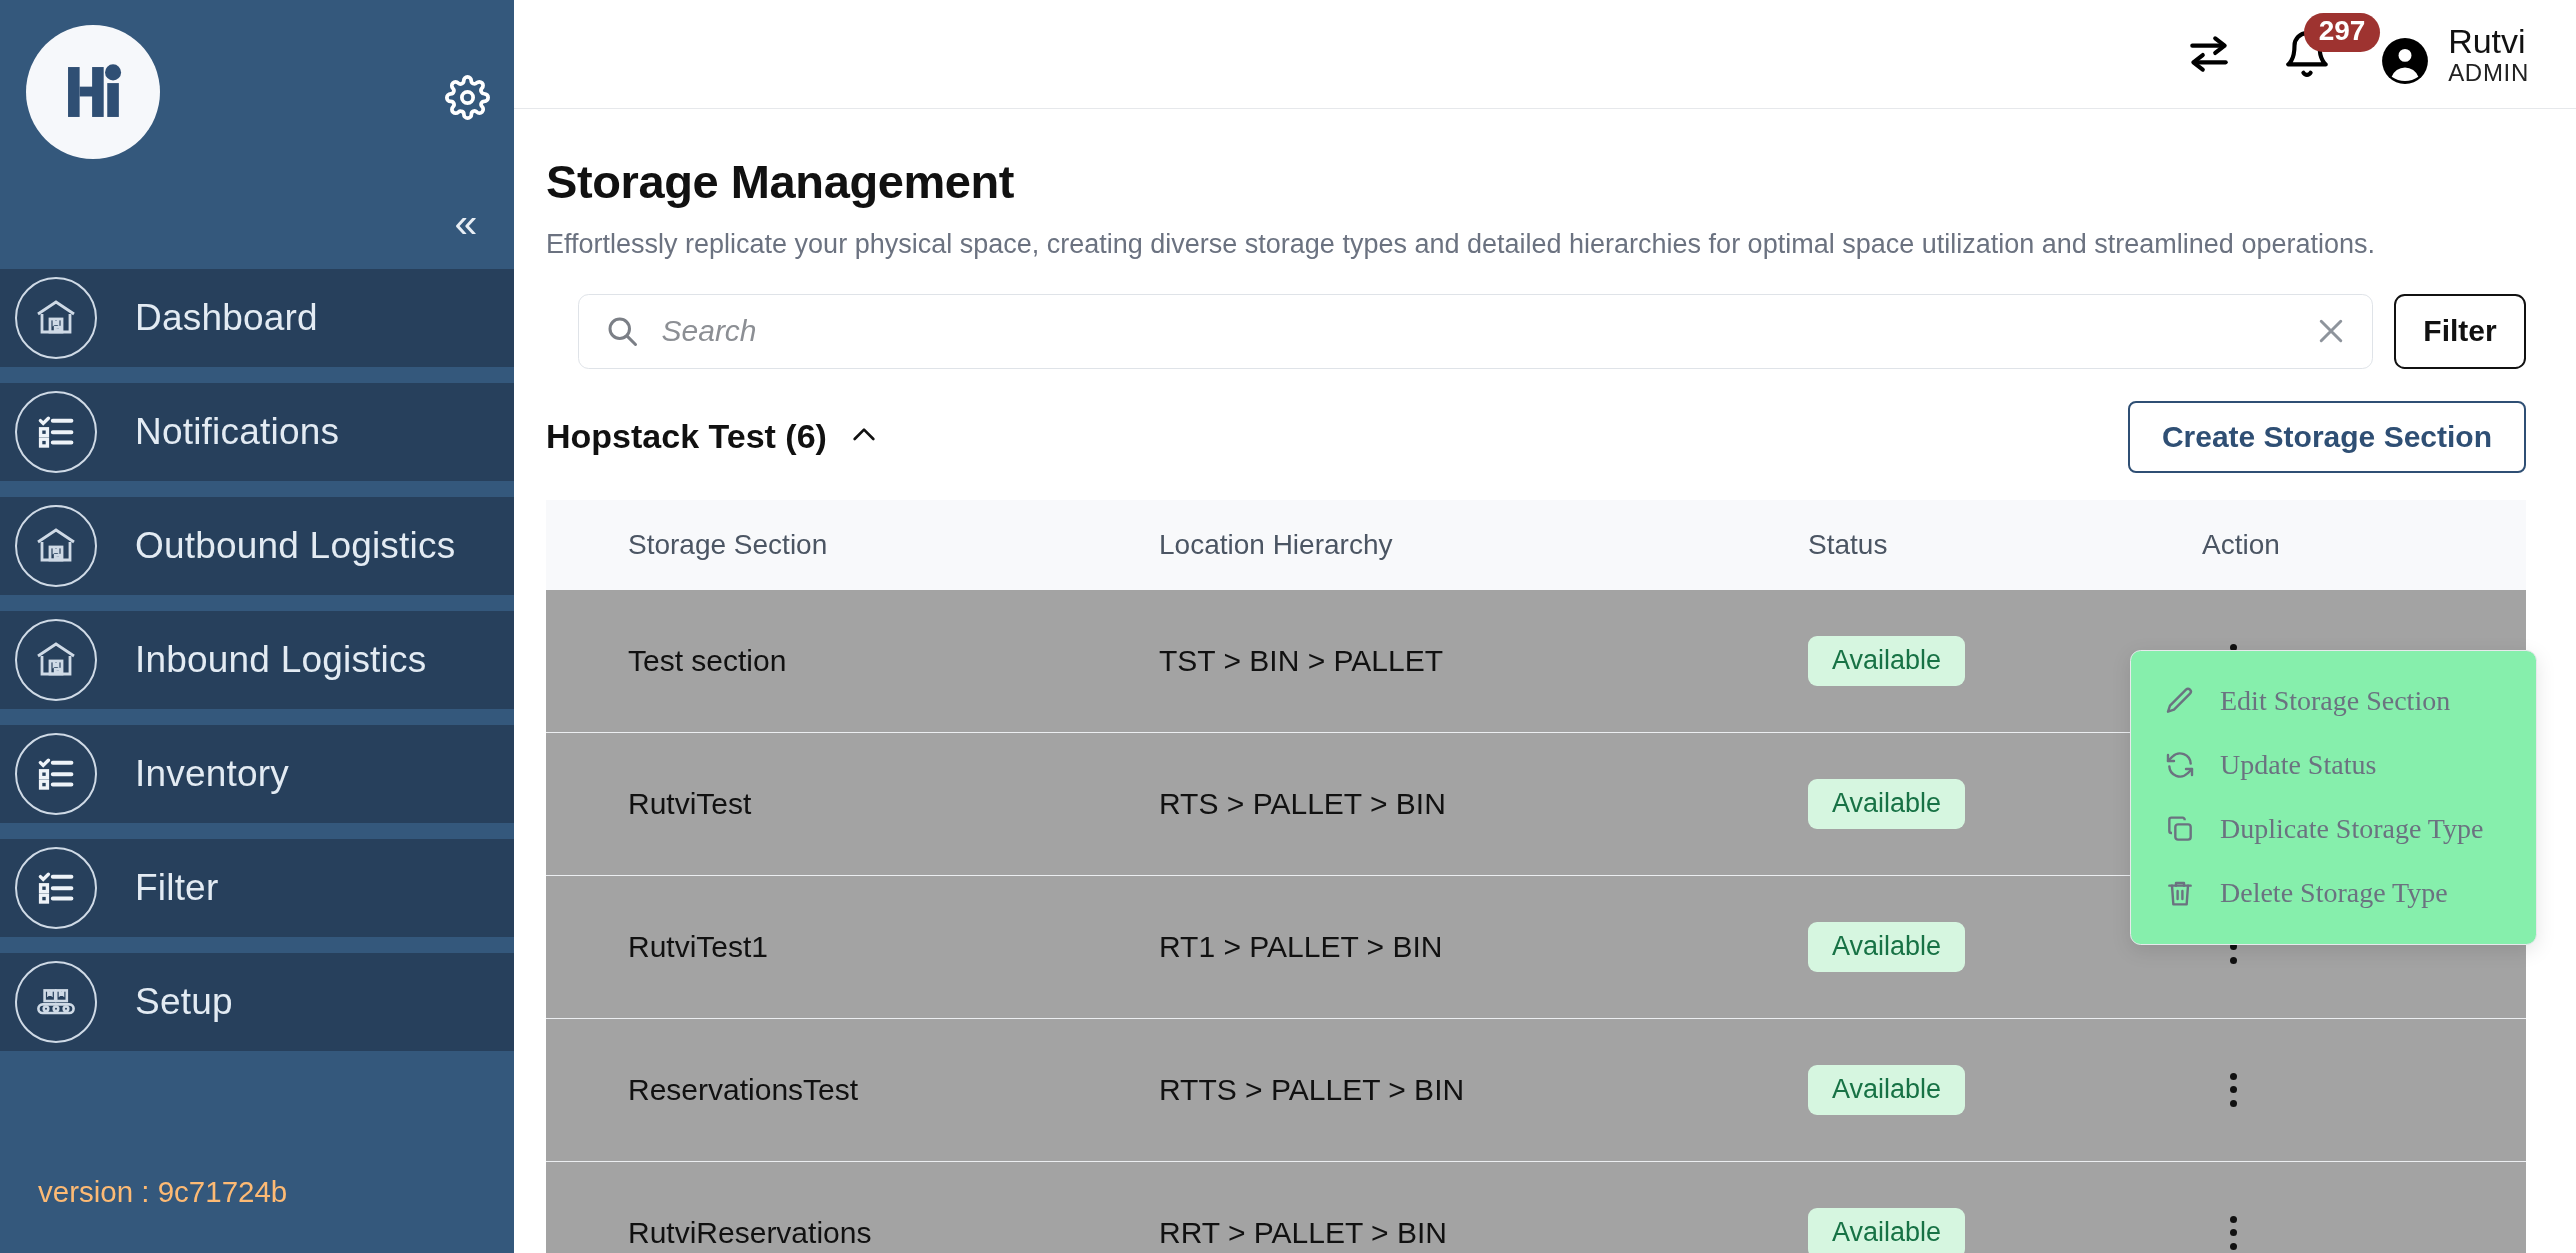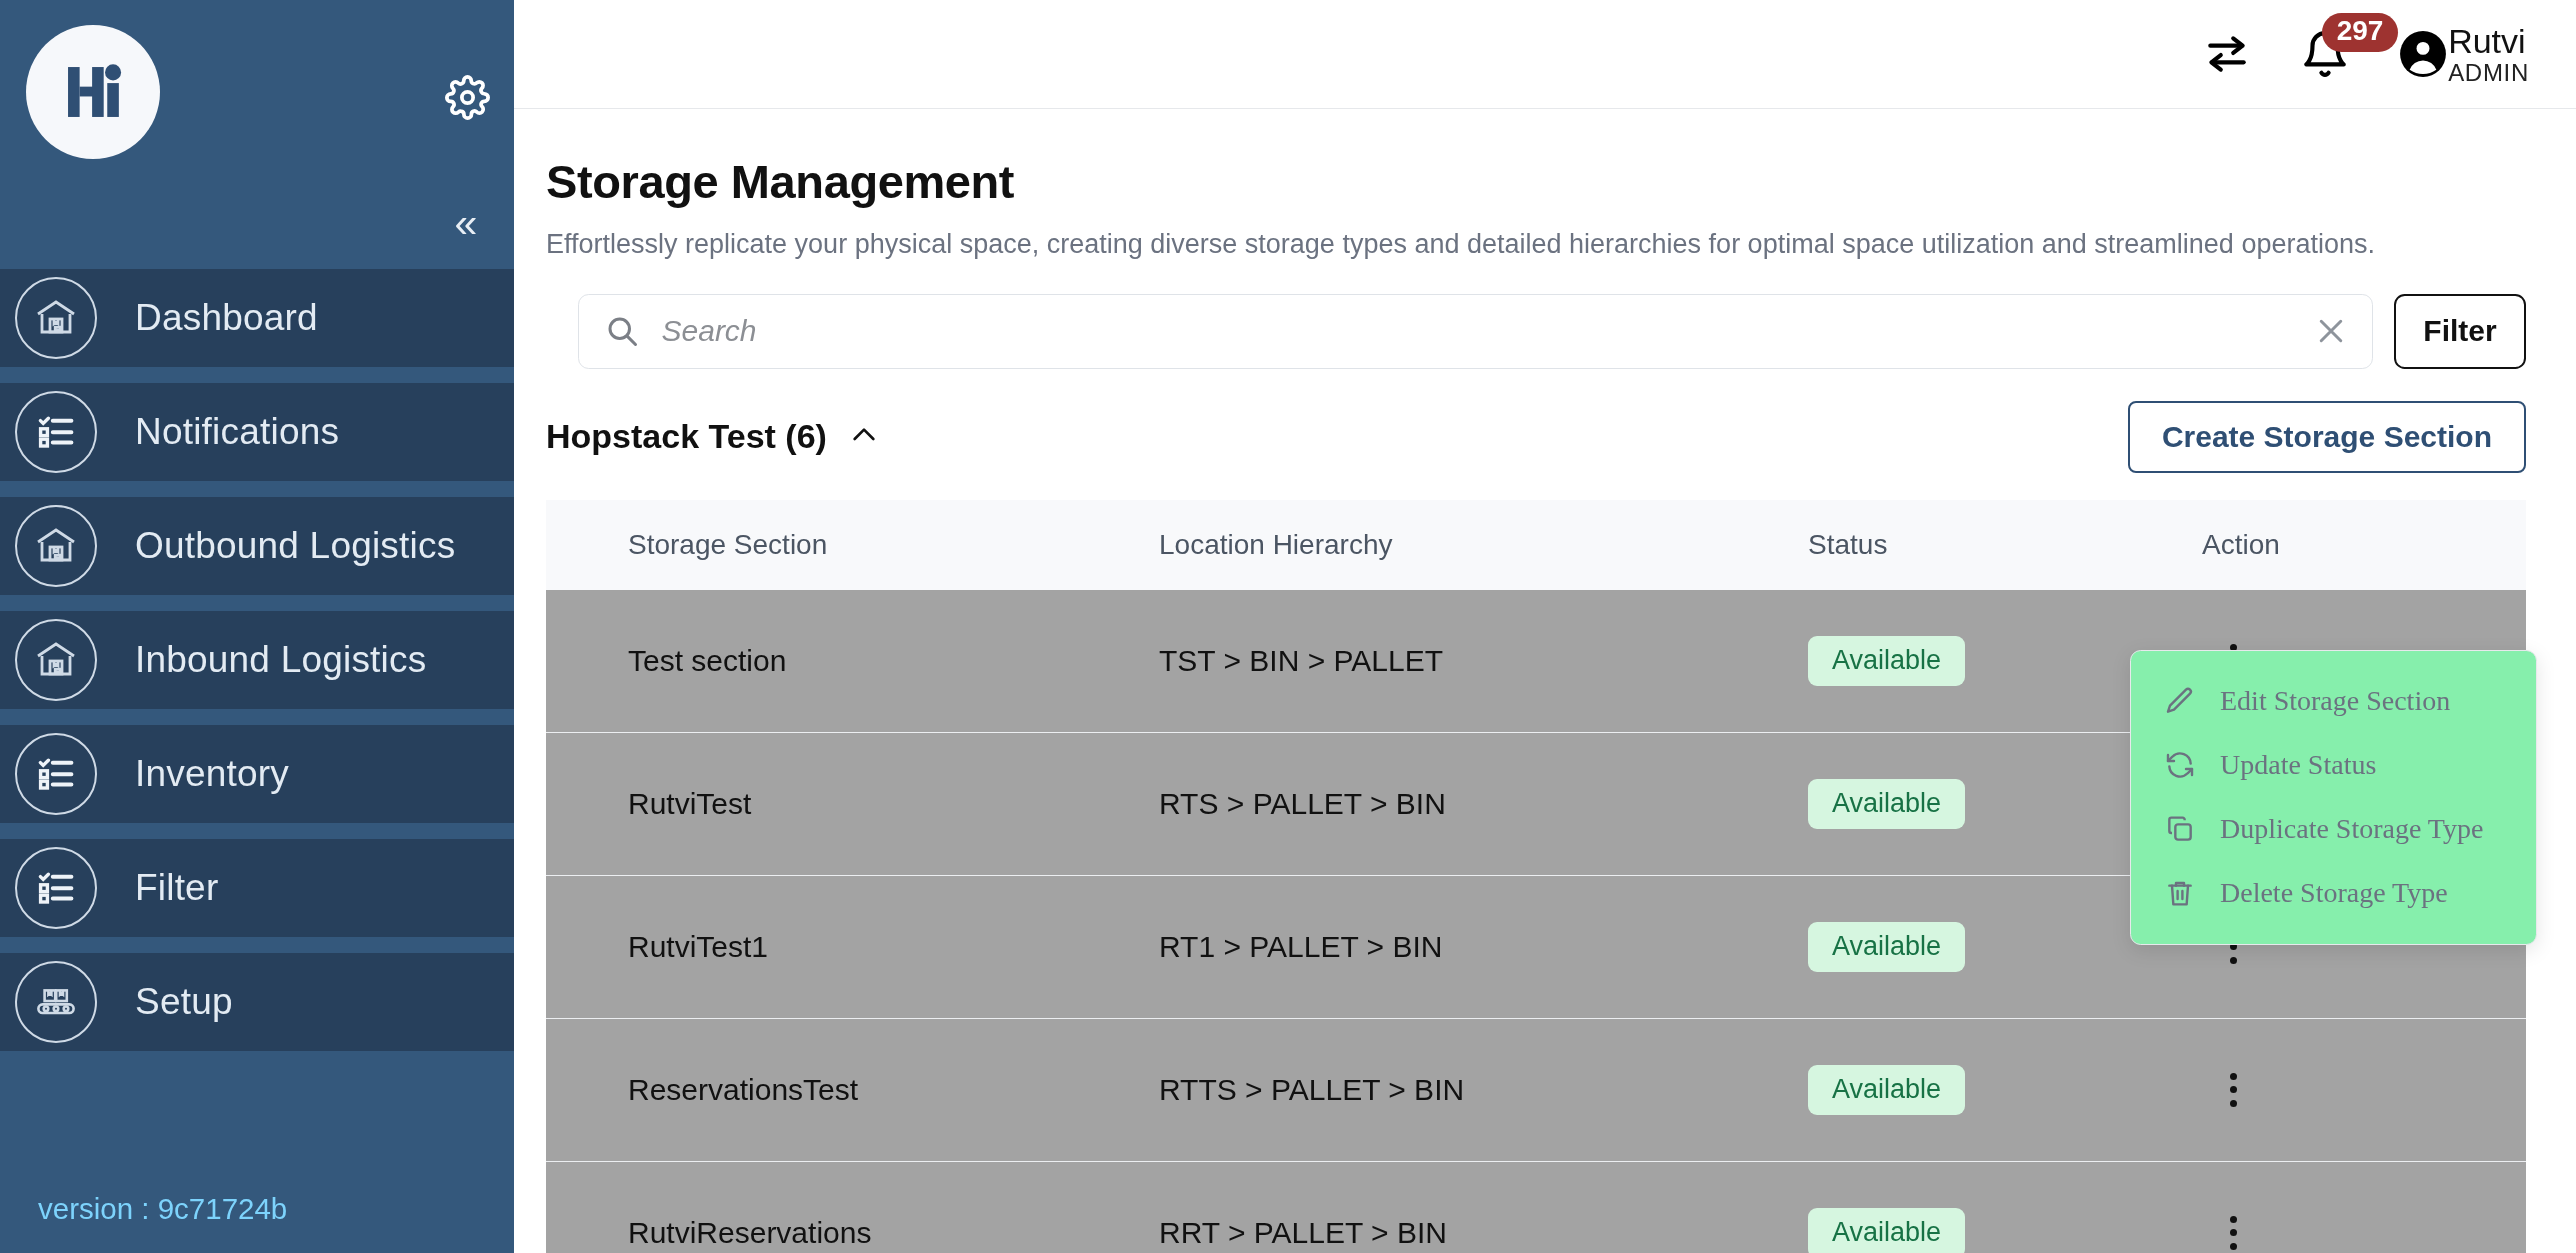--- a/index.html
+++ b/index.html
@@ -56,42 +56,42 @@
     border: 2.7px solid #cfdae6; border-radius: 50%;
     display: flex; align-items: center; justify-content: center;
     flex: 0 0 82px;
   }
   .nav-label {
     margin-left: 38px; color: #e3ebf3;
     font-size: 37px; font-weight: 400; letter-spacing: 0.2px;
     white-space: nowrap;
   }
   .version {
-    position: absolute; left: 38px; bottom: 27px;
-    color: #7dd3fc; font-size: 29.5px; white-space: nowrap;
+    position: absolute; left: 38px; bottom: 44px;
+    color: #fdba74; font-size: 29.5px; white-space: nowrap;
   }
 
   
   .main { flex: 1 1 auto; height: 1253px; background: #ffffff; position: relative; overflow: hidden; }
   .topbar {
     height: 109px; border-bottom: 1.8px solid #e6e8eb;
     display: flex; align-items: center; justify-content: flex-end;
     padding-right: 47px; background: #fff;
   }
   .top-actions { display: flex; align-items: center; gap: 48px; }
   .swap-icon { cursor: pointer; display:flex; }
   .bell-wrap { position: relative; cursor: pointer; display: flex; align-items: center; }
   .badge {
     position: absolute; left: 21.5px; top: -16px;
     background: #9e3330; color: #fff;
     font-size: 28px; font-weight: 700;
     border-radius: 27px; padding: 4.5px 15px 6.3px 15px;
     line-height: 1; white-space: nowrap;
   }
-  .user-block { display: flex; align-items: center; cursor: pointer; }
+  .user-block { display: flex; align-items: flex-end; gap: 18px; cursor: pointer; }
   .user-names { display: flex; flex-direction: column; line-height: 1.12; }
   .user-name { font-size: 34px; color: #111; font-weight: 400; }
   .user-role { font-size: 24px; color: #222; letter-spacing: 0.7px; }
 
   .content { padding: 45px 50px 0 32px; }
   .page-title { font-size: 47px; font-weight: 700; color: #111; letter-spacing: -0.4px; }
   .page-sub { margin-top: 19.7px; font-size: 27px; color: #6b7280; }
 
   .searchrow { display: flex; align-items: center; gap: 21.5px; margin-top: 34px; padding-left: 32px; }
   .searchbox {

